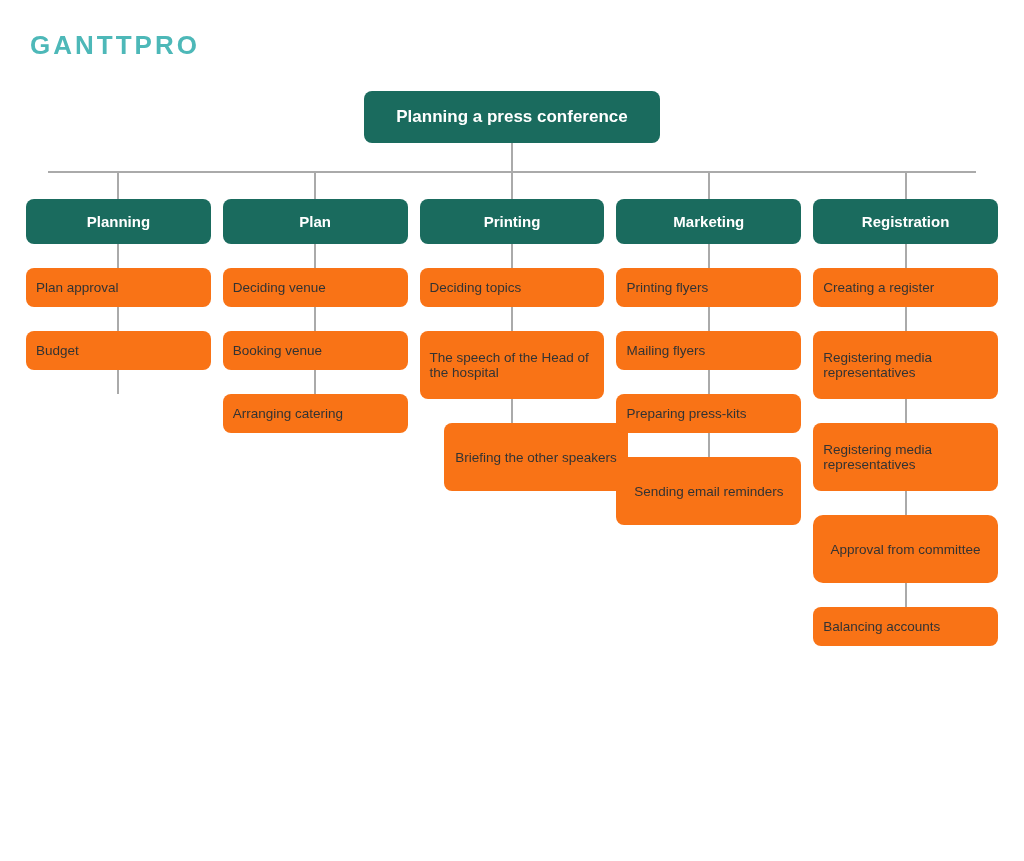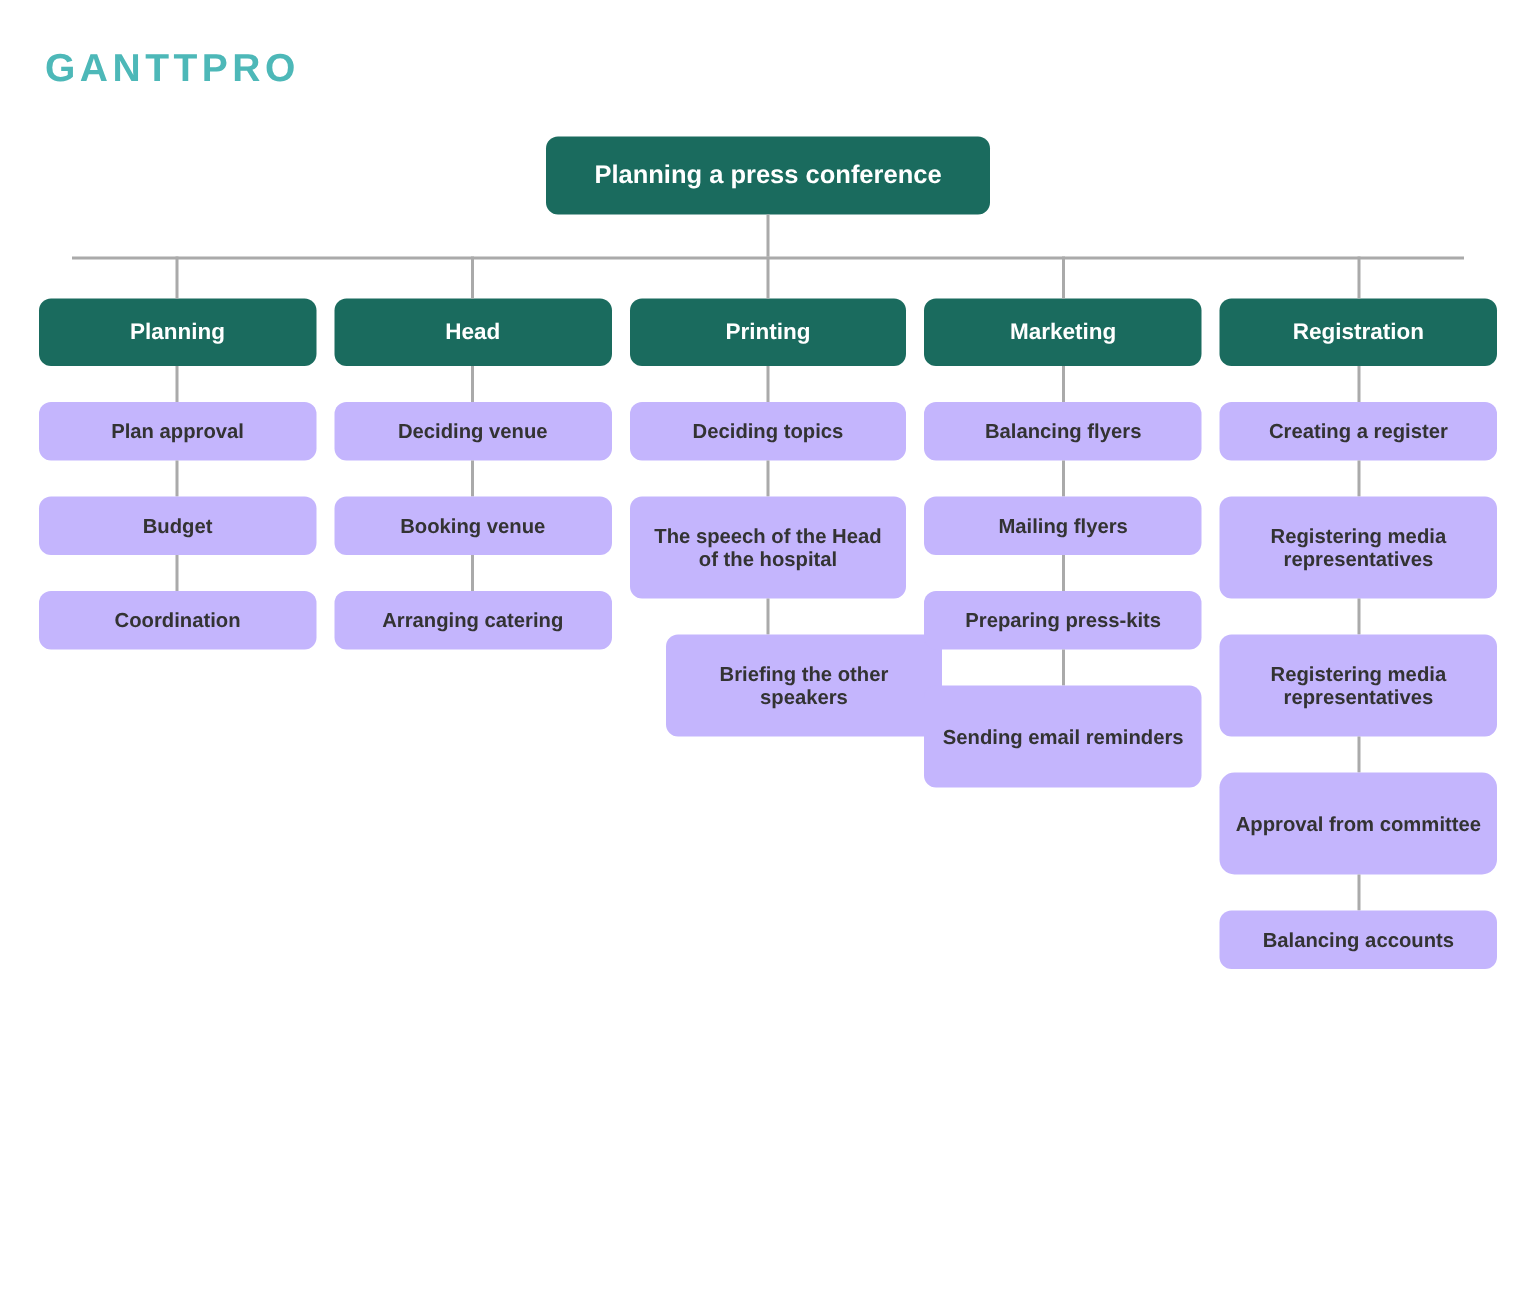--- a/index.html
+++ b/index.html
@@ -69,27 +69,26 @@
       border-radius: 8px;
       padding: 14px 12px;
       font-size: 15px;
       font-weight: 600;
       text-align: center;
       width: 100%;
     }
 
     
     .l2-node {
-      background: #c4b5fd;
+      background: #f97316;
       color: #333;
       border-radius: 8px;
       padding: 12px 10px;
       font-size: 13.5px;
-      font-weight: 700;
-      text-align: center;
+      font-weight: 400;
       width: 100%;
     }
   </style>
 </head>
 <body>
 
 <div class="logo">GANTTPRO</div>
 
 <div class="chart-container">
 
@@ -122,25 +121,24 @@
 
   <div style="display:flex; flex-direction:row; justify-content:center; align-items:flex-start; gap:0; width:984px;">
 
     <div class="column">
       <div class="l1-node">Planning</div>
       <div class="v-line v-line-short"></div>
       <div class="l2-node">Plan approval</div>
       <div class="v-line v-line-short"></div>
       <div class="l2-node">Budget</div>
       <div class="v-line v-line-short"></div>
-      <div class="l2-node">Coordination</div>
     </div>
 
     <div class="column">
-      <div class="l1-node">Head</div>
+      <div class="l1-node">Plan</div>
       <div class="v-line v-line-short"></div>
       <div class="l2-node">Deciding venue</div>
       <div class="v-line v-line-short"></div>
       <div class="l2-node">Booking venue</div>
       <div class="v-line v-line-short"></div>
       <div class="l2-node">Arranging catering</div>
     </div>
 
     <div class="column">
       <div class="l1-node">Printing</div>
@@ -148,21 +146,21 @@
       <div class="l2-node">Deciding topics</div>
       <div class="v-line v-line-short"></div>
       <div class="l2-node" style="min-height:68px; display:flex; align-items:center; justify-content:center;">The speech of the Head of the hospital</div>
       <div class="v-line v-line-short"></div>
       <div class="l2-node" style="min-height:68px; display:flex; align-items:center; justify-content:center;margin-left:48px;">Briefing the other speakers</div>
     </div>
 
     <div class="column">
       <div class="l1-node">Marketing</div>
       <div class="v-line v-line-short"></div>
-      <div class="l2-node">Balancing flyers</div>
+      <div class="l2-node">Printing flyers</div>
       <div class="v-line v-line-short"></div>
       <div class="l2-node">Mailing flyers</div>
       <div class="v-line v-line-short"></div>
       <div class="l2-node">Preparing press-kits</div>
       <div class="v-line v-line-short"></div>
       <div class="l2-node" style="min-height:68px; display:flex; align-items:center; justify-content:center;">Sending email reminders</div>
     </div>
 
     <div class="column">
       <div class="l1-node">Registration</div>

